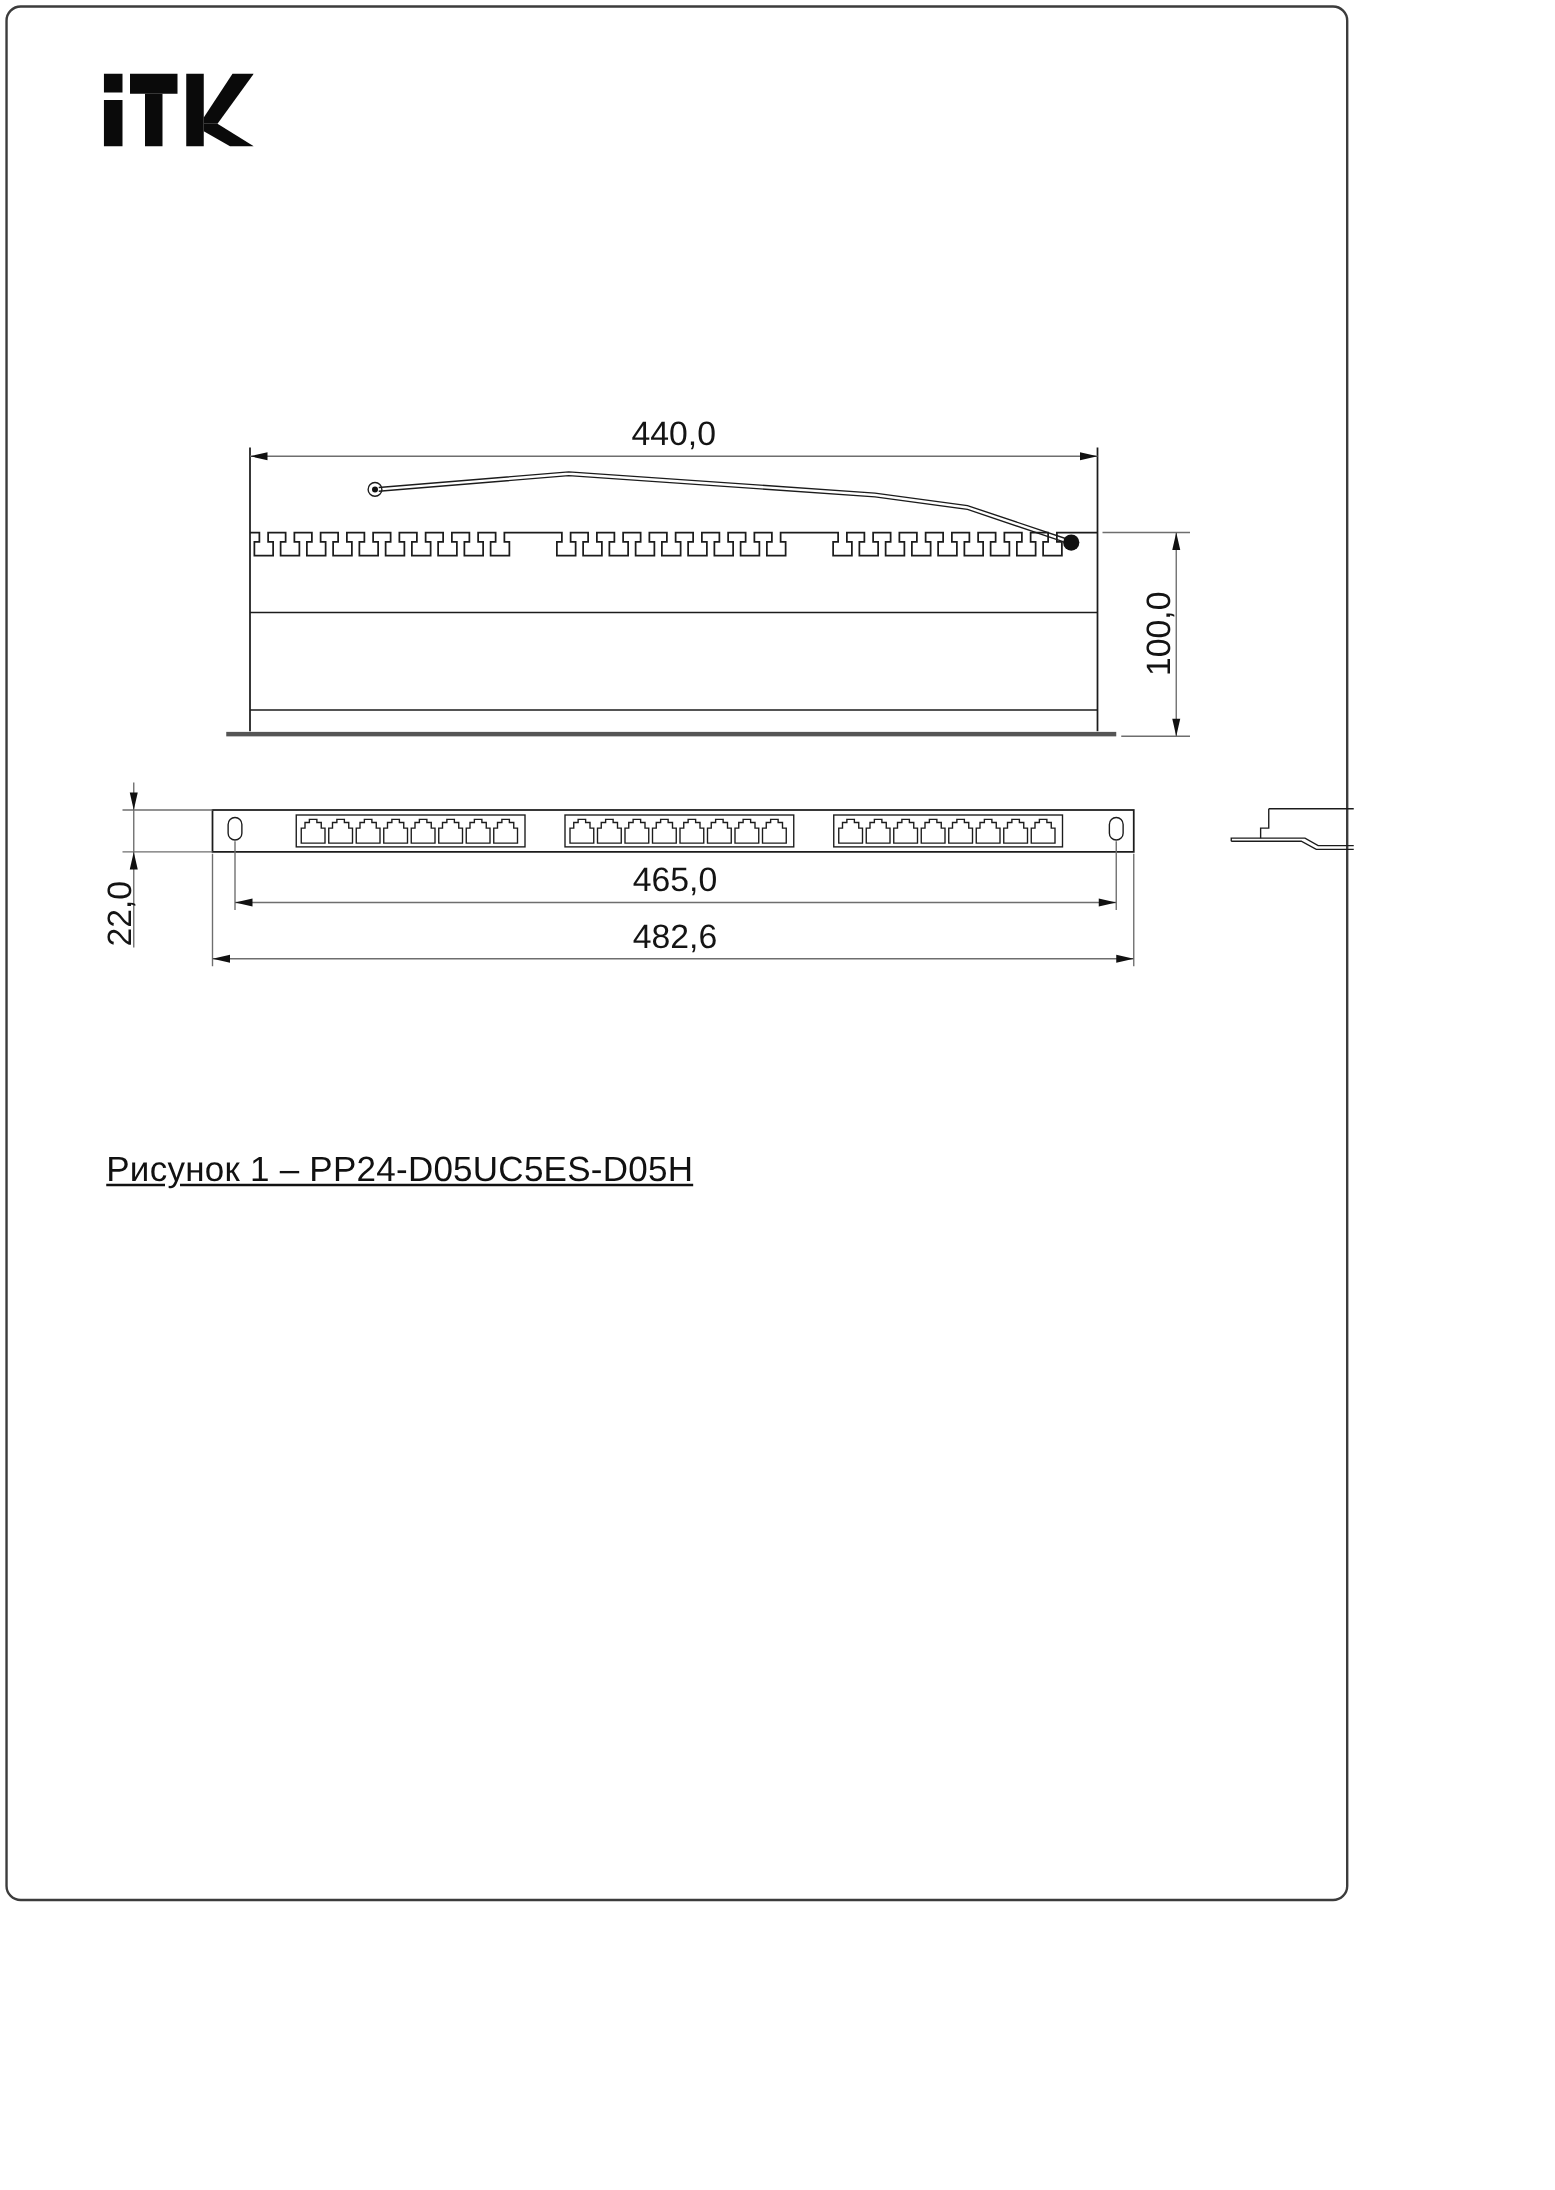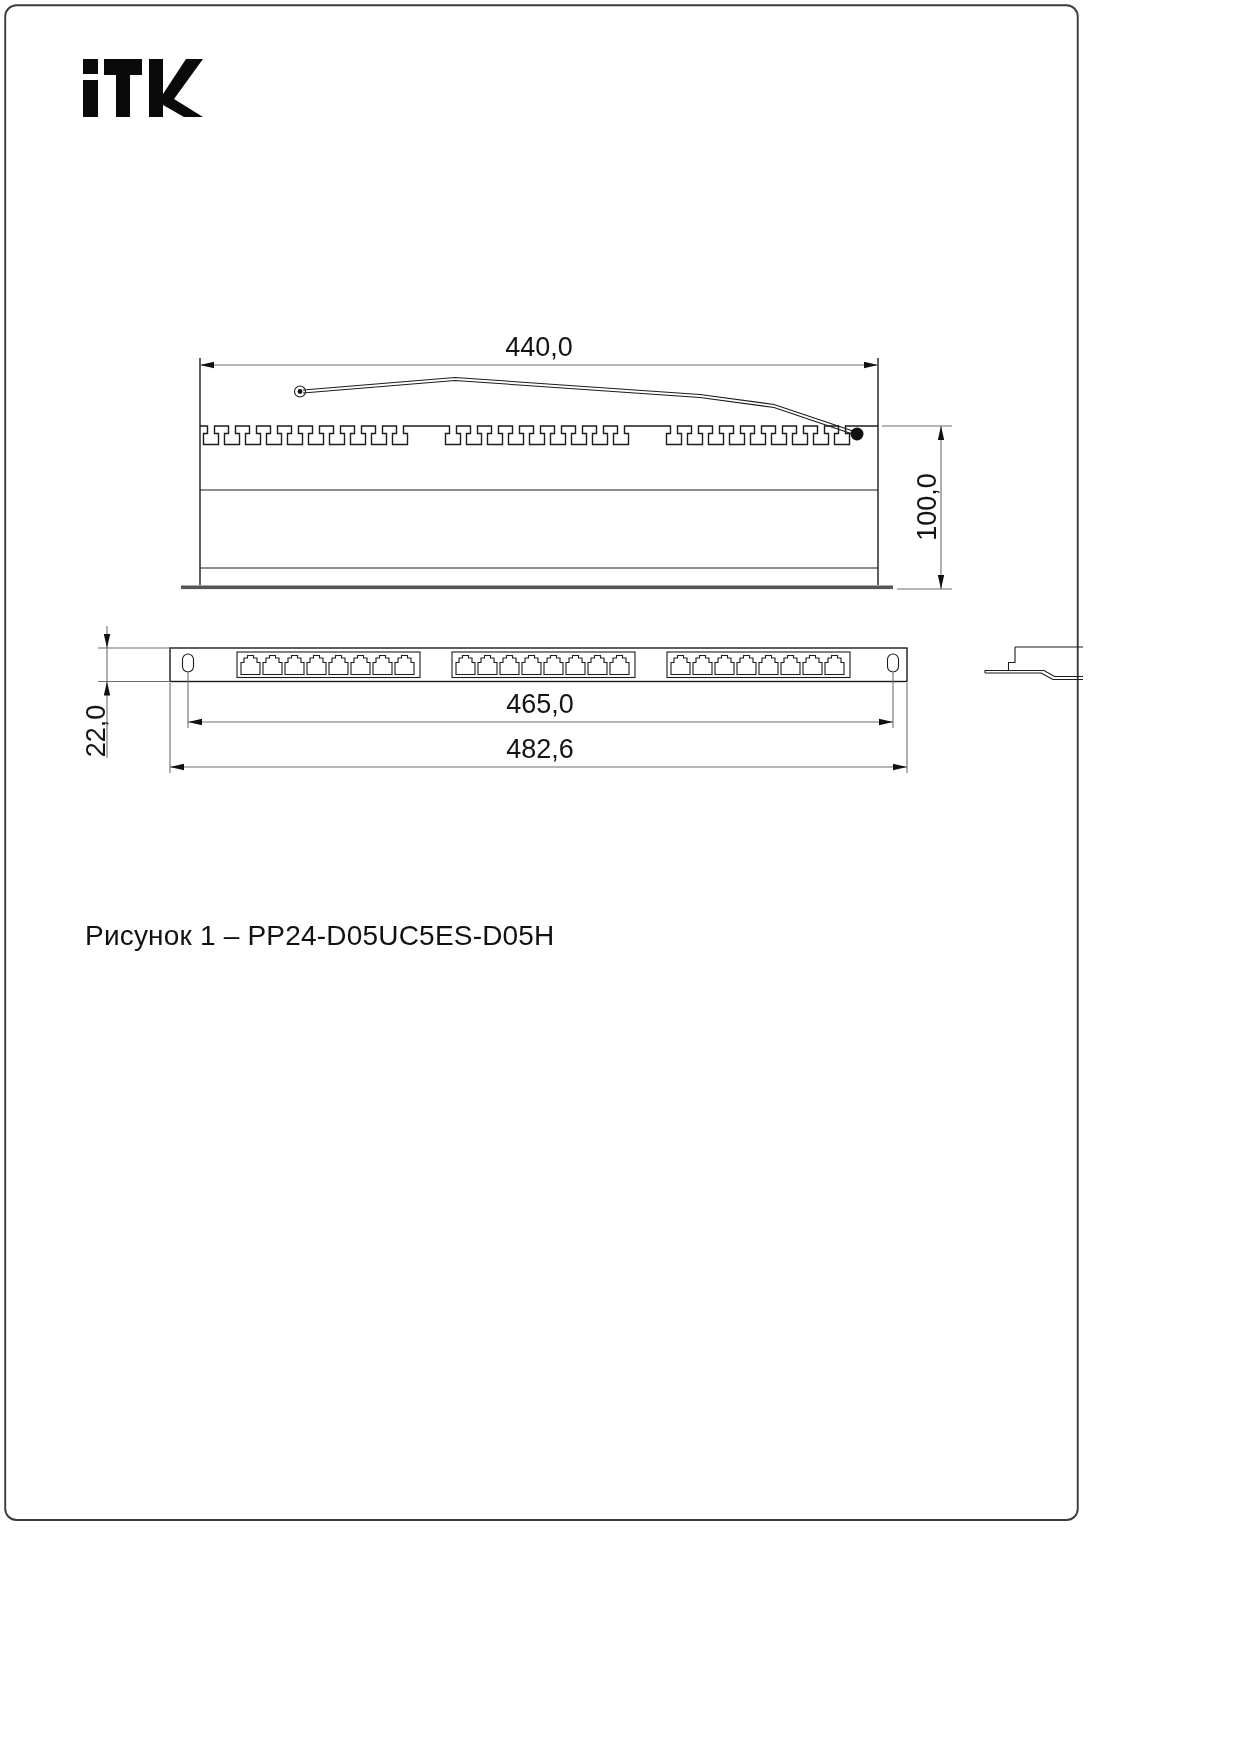--- a/index.html
+++ b/index.html
@@ -5,21 +5,21 @@
   html,body{margin:0;padding:0;background:#fff;}
   .page{
     position:relative;width:1083px;height:1752px;background:#ffffff;
     font-family:"Liberation Sans",sans-serif;overflow:hidden;
   }
   .page-border{position:absolute;inset:0;pointer-events:none;}
   .logo{position:absolute;left:83px;top:58px;width:120px;height:60px;}
   .drawing{position:absolute;left:0;top:0;width:1244px;height:1752px;}
   .caption{
     position:absolute;left:85px;top:920px;font-size:28px;color:#111;
-    letter-spacing:0.2px;white-space:nowrap;
+    letter-spacing:0.2px;white-space:nowrap;text-decoration:underline;
   }
   svg text{font-family:"Liberation Sans",sans-serif;font-size:27px;fill:#141414;}
   .obj{stroke:#1c1c1c;stroke-width:1.4;fill:none;}
   .obj-thin{stroke:#1c1c1c;stroke-width:1.1;fill:none;}
   .dim{stroke:#6e6e6e;stroke-width:1.1;fill:none;}
   .arrow{fill:#111;stroke:none;}
 </style>
 </head>
 <body>
 

